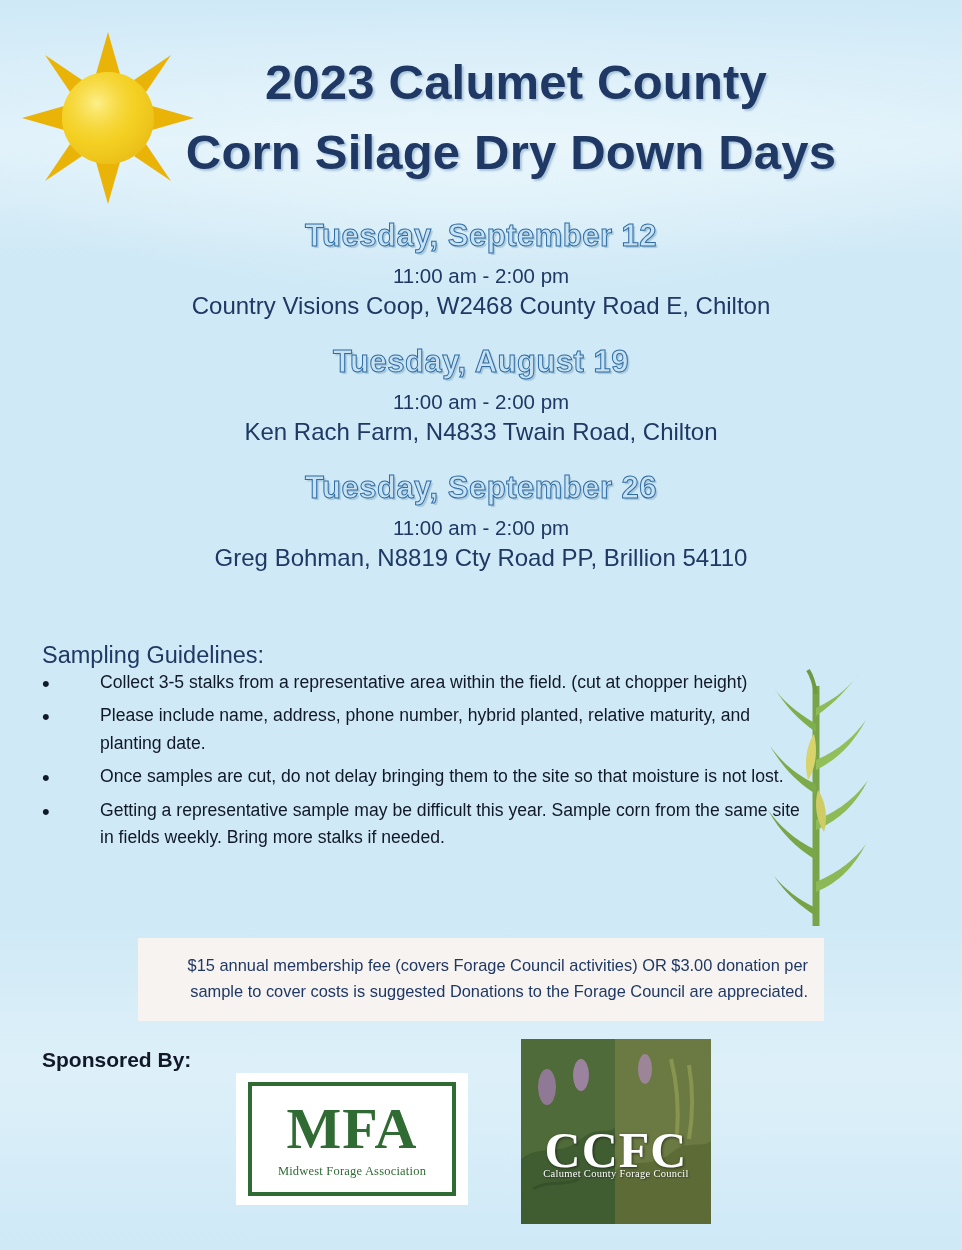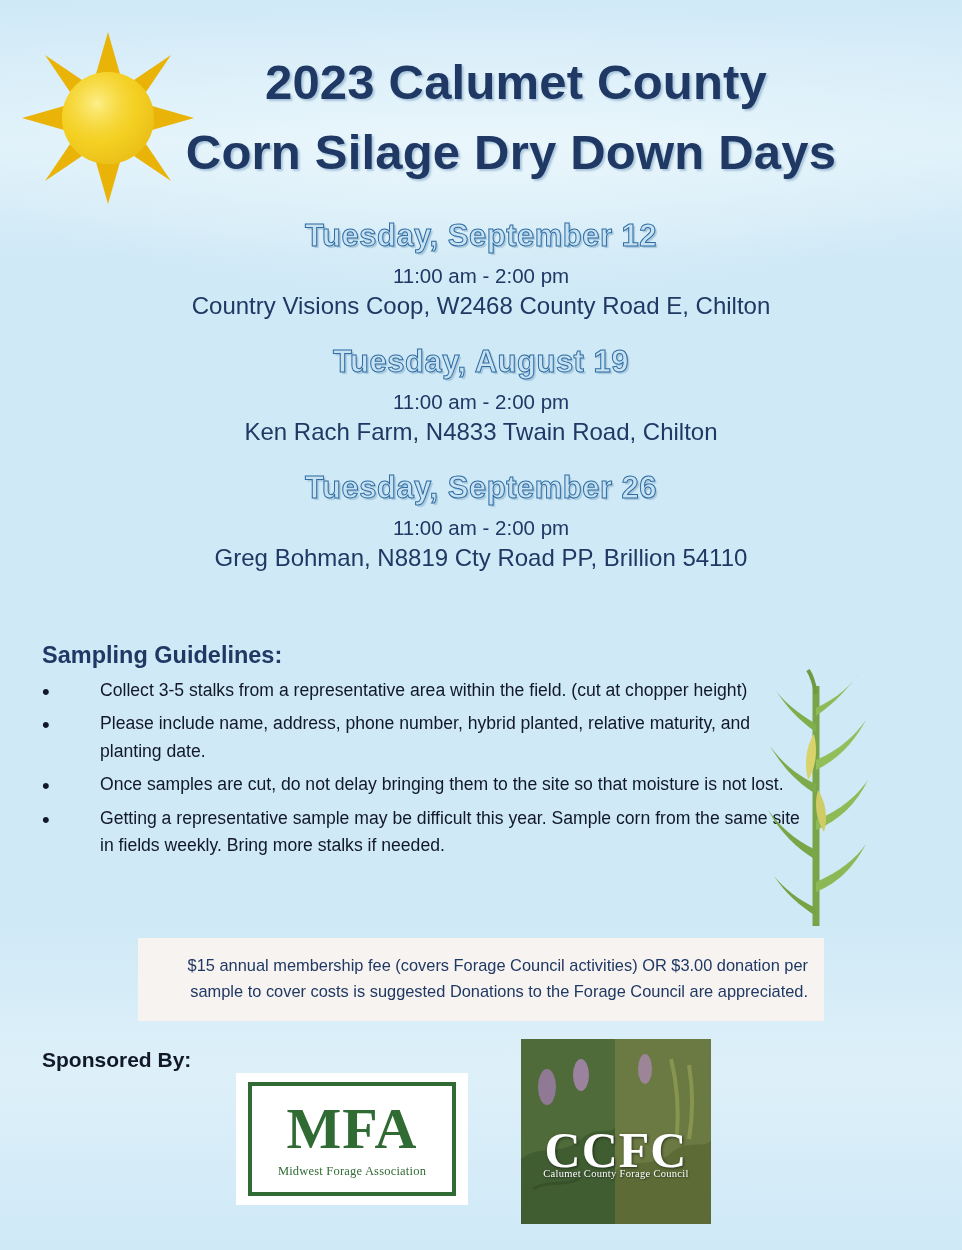--- a/index.html
+++ b/index.html
@@ -102,23 +102,23 @@
   }
 
   
   .guidelines {
     position: absolute;
     left: 42px;
     top: 642px;
     width: 770px;
   }
   .guidelines h2 {
-    margin: 0 0 8px 0;
+    margin: 0 0 0 0;
     font-size: 23.5px;
-    font-weight: bold;
+    font-weight: normal;
     color: #1f3864;
   }
   ul.bullets {
     list-style: none;
     margin: 0;
     padding: 0;
   }
   ul.bullets li {
     position: relative;
     padding-left: 58px;

